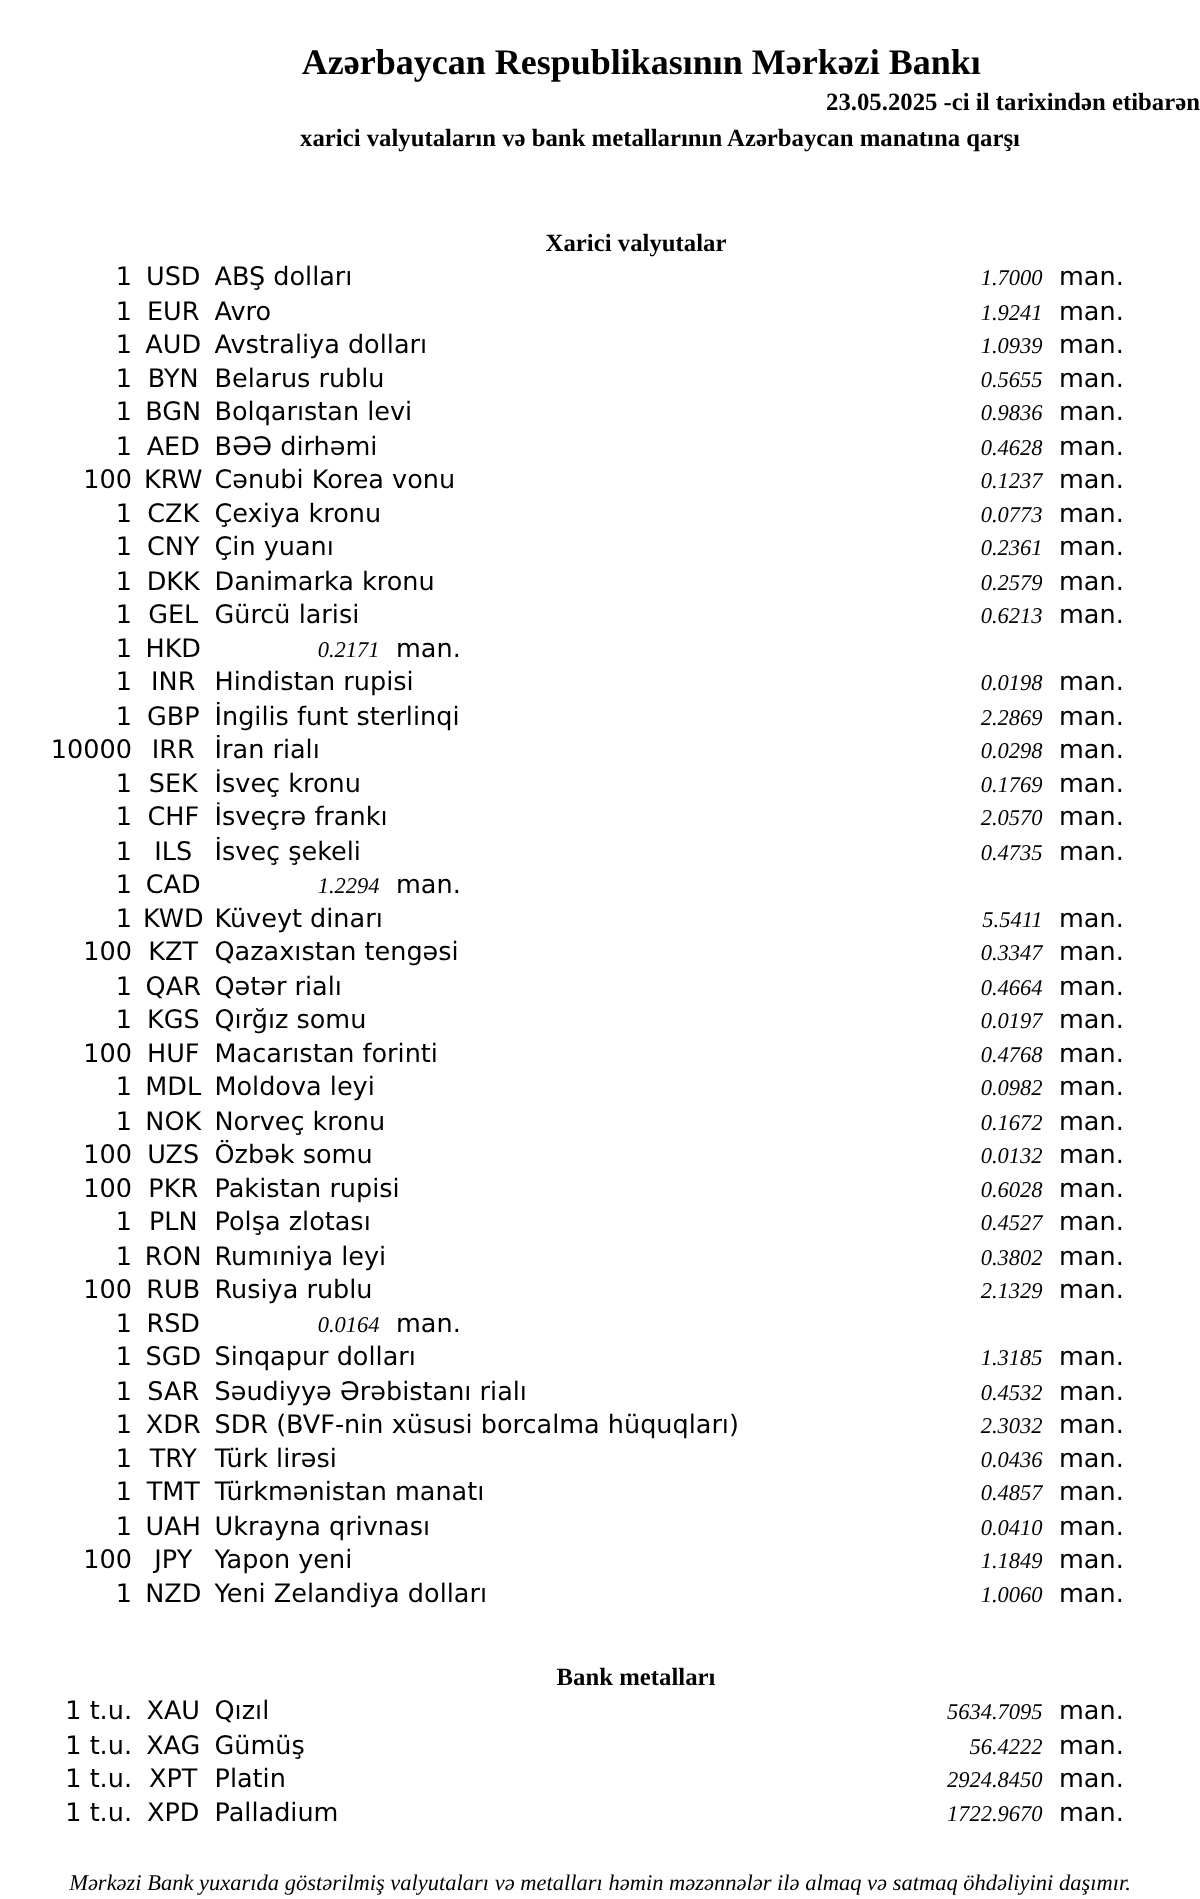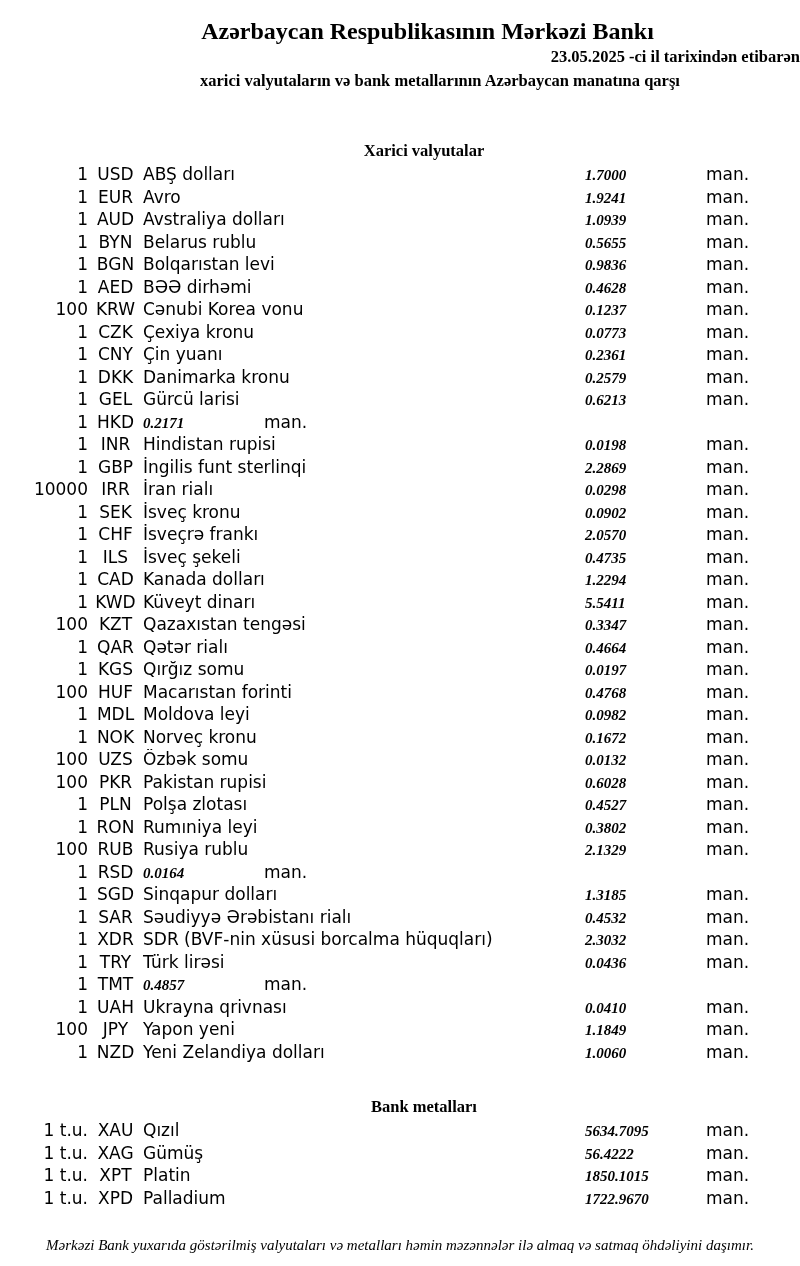--- a/index.html
+++ b/index.html
@@ -5,21 +5,21 @@
   * { margin:0; padding:0; box-sizing:border-box; }
   html,body { background:#ffffff; }
   .page {
     position:relative;
     width:800px;
     height:1266px;
     background:#ffffff;
     color:#000000;
     font-family:"DejaVu Sans", sans-serif;
     overflow:hidden;
-    padding-top:17px;
+    padding-top:28px;
   }
   
   .h-title {
     margin-left:55px;
     text-align:center;
     font-family:"Liberation Serif", serif;
     font-weight:bold;
     font-size:24px;
     line-height:29px;
   }
@@ -74,24 +74,24 @@
   }
   .cell-name {
     flex:1;
     text-align:left;
     font-size:17px;
     white-space:nowrap;
     overflow:hidden;
   }
   .cell-rate {
     width:110px;
-    text-align:left;
+    text-align:right;
     font-family:"Liberation Serif", serif;
     font-style:italic;
-    font-weight:bold;
+    font-weight:normal;
     font-size:15px;
     white-space:nowrap;
   }
   .cell-man {
     width:42px;
     margin-left:11px;
     text-align:right;
     font-size:17px;
     white-space:nowrap;
   }
@@ -217,41 +217,40 @@
         <span class="cell-qty">10000</span>
         <span class="cell-code">IRR</span>
         <span class="cell-name">İran rialı</span>
         <span class="cell-rate">0.0298</span>
         <span class="cell-man">man.</span>
       </div>
       <div class="row">
         <span class="cell-qty">1</span>
         <span class="cell-code">SEK</span>
         <span class="cell-name">İsveç kronu</span>
-        <span class="cell-rate">0.0902</span>
+        <span class="cell-rate">0.1769</span>
         <span class="cell-man">man.</span>
       </div>
       <div class="row">
         <span class="cell-qty">1</span>
         <span class="cell-code">CHF</span>
         <span class="cell-name">İsveçrə frankı</span>
         <span class="cell-rate">2.0570</span>
         <span class="cell-man">man.</span>
       </div>
       <div class="row">
         <span class="cell-qty">1</span>
         <span class="cell-code">ILS</span>
         <span class="cell-name">İsveç şekeli</span>
         <span class="cell-rate">0.4735</span>
         <span class="cell-man">man.</span>
       </div>
       <div class="row">
         <span class="cell-qty">1</span>
         <span class="cell-code">CAD</span>
-        <span class="cell-name">Kanada dolları</span>
         <span class="cell-rate">1.2294</span>
         <span class="cell-man">man.</span>
       </div>
       <div class="row">
         <span class="cell-qty">1</span>
         <span class="cell-code">KWD</span>
         <span class="cell-name">Küveyt dinarı</span>
         <span class="cell-rate">5.5411</span>
         <span class="cell-man">man.</span>
       </div>
@@ -362,20 +361,21 @@
       <div class="row">
         <span class="cell-qty">1</span>
         <span class="cell-code">TRY</span>
         <span class="cell-name">Türk lirəsi</span>
         <span class="cell-rate">0.0436</span>
         <span class="cell-man">man.</span>
       </div>
       <div class="row">
         <span class="cell-qty">1</span>
         <span class="cell-code">TMT</span>
+        <span class="cell-name">Türkmənistan manatı</span>
         <span class="cell-rate">0.4857</span>
         <span class="cell-man">man.</span>
       </div>
       <div class="row">
         <span class="cell-qty">1</span>
         <span class="cell-code">UAH</span>
         <span class="cell-name">Ukrayna qrivnası</span>
         <span class="cell-rate">0.0410</span>
         <span class="cell-man">man.</span>
       </div>
@@ -408,21 +408,21 @@
         <span class="cell-qty">1 t.u.</span>
         <span class="cell-code">XAG</span>
         <span class="cell-name">Gümüş</span>
         <span class="cell-rate">56.4222</span>
         <span class="cell-man">man.</span>
       </div>
       <div class="row">
         <span class="cell-qty">1 t.u.</span>
         <span class="cell-code">XPT</span>
         <span class="cell-name">Platin</span>
-        <span class="cell-rate">1850.1015</span>
+        <span class="cell-rate">2924.8450</span>
         <span class="cell-man">man.</span>
       </div>
       <div class="row">
         <span class="cell-qty">1 t.u.</span>
         <span class="cell-code">XPD</span>
         <span class="cell-name">Palladium</span>
         <span class="cell-rate">1722.9670</span>
         <span class="cell-man">man.</span>
       </div>
     </div>

